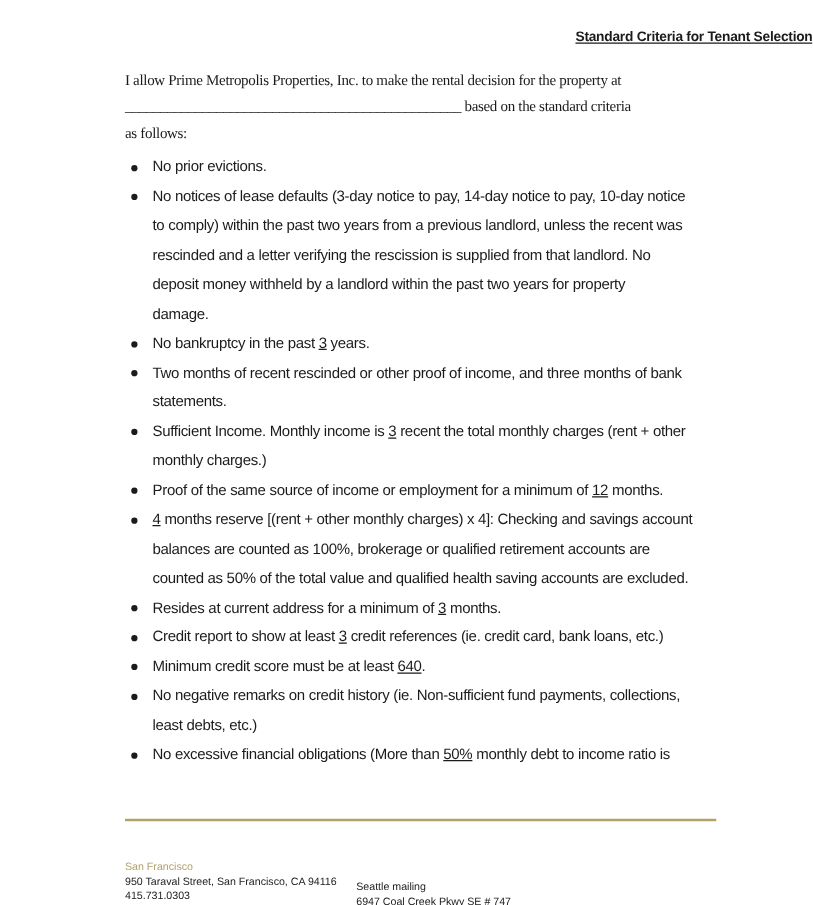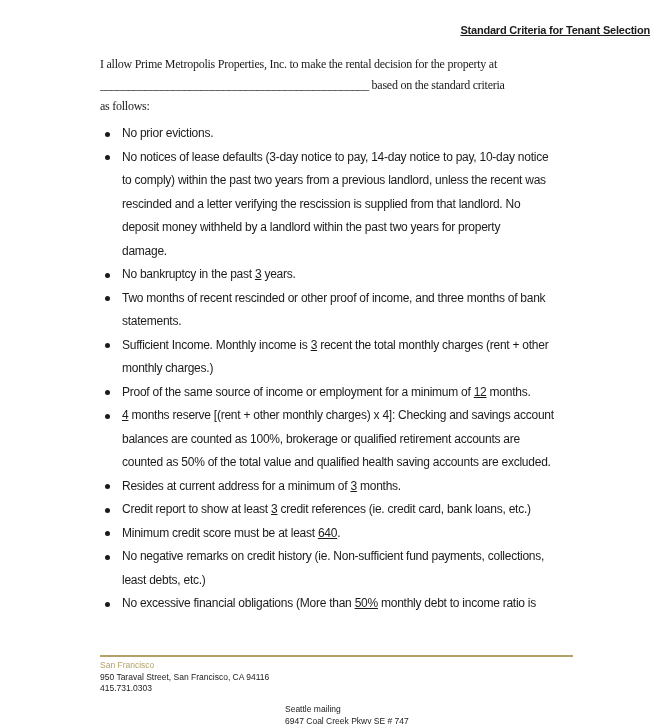--- a/index.html
+++ b/index.html
@@ -84,21 +84,21 @@
   }
   .footer-cols {
     display: flex;
     margin-top: 3px;
   }
   .fcol { white-space: nowrap; }
   .fcol-1 { width: 185px; }
   .fcol-2 { width: 180px; }
   .fcol-3 { width: 130px; }
   .fcol .ftitle { display: block; }
-  .fcol .gold { color: #b2a269; }
+  .fcol .gold { color: #b2a269; margin-top: 28px; }
   .fcol .plain { color: #1b1b1b; margin-top: 44px; }
   .fline { display: block; color: #1b1b1b; }
 </style>
 </head>
 <body>
 
 <div class="doc">
 
   <h1 class="doc-title">Standard Criteria for Tenant Selection</h1>
 

